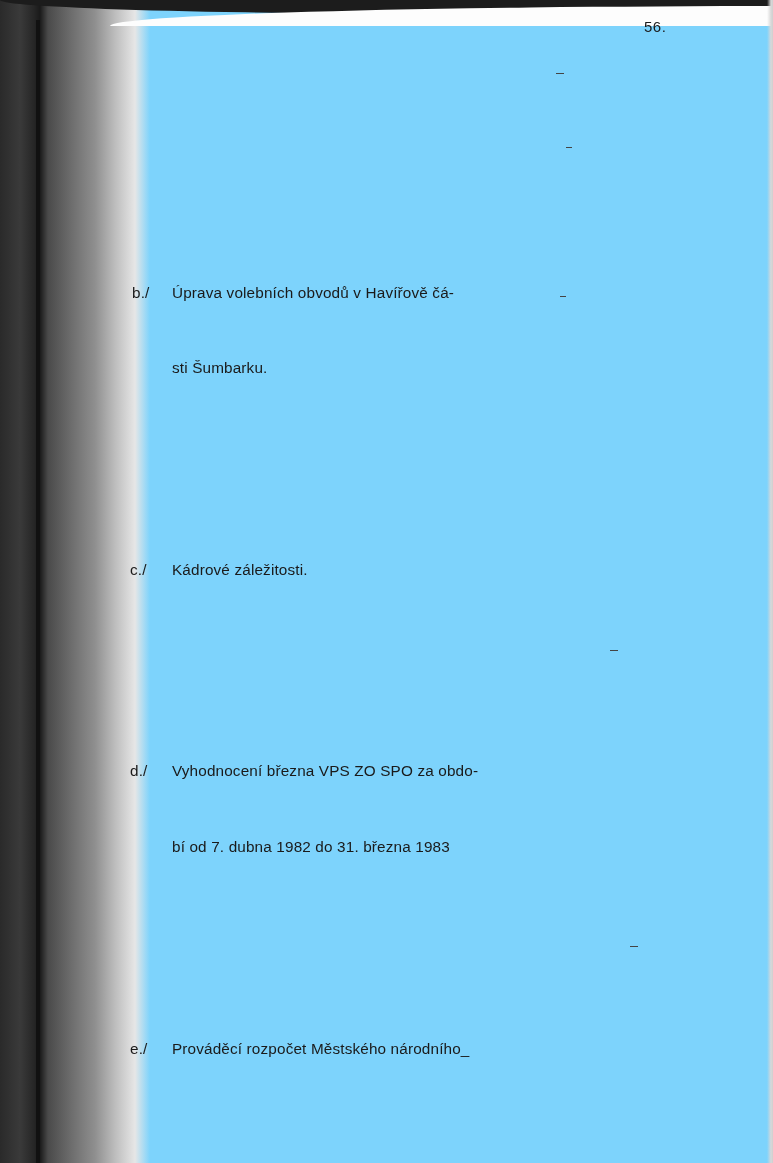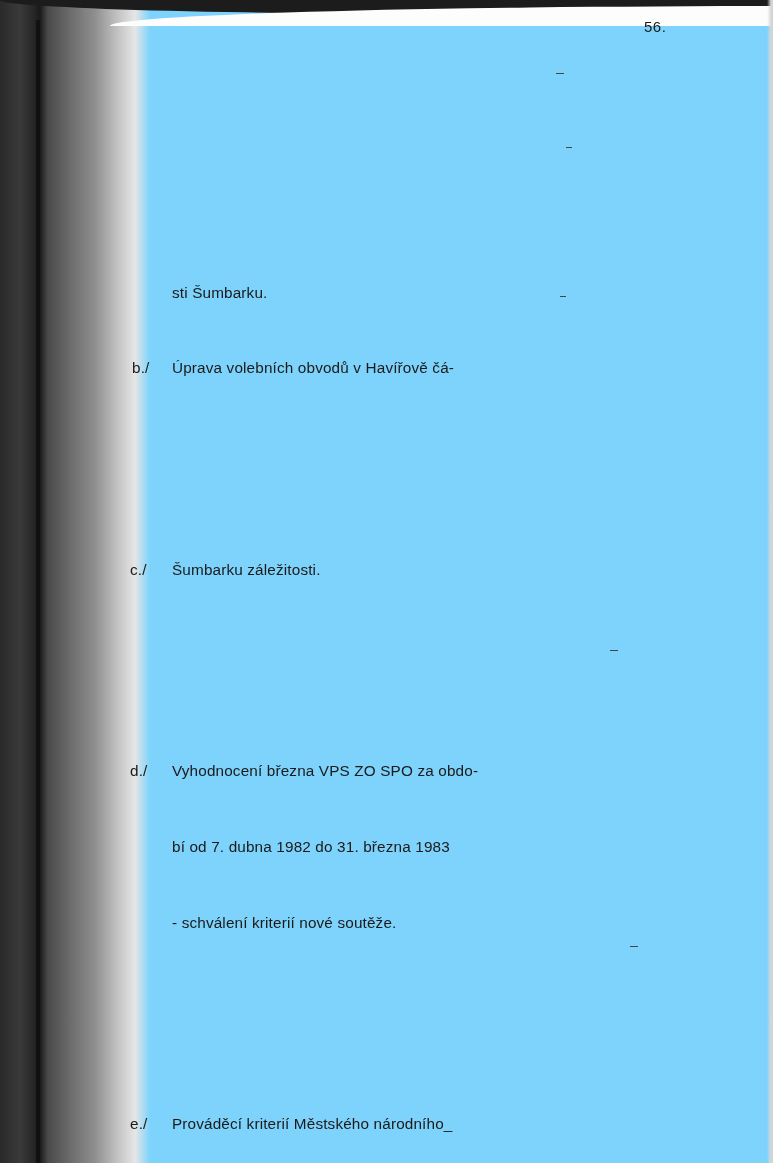--- a/index.html
+++ b/index.html
@@ -110,36 +110,35 @@
   <div class="top-edge-cover"></div>
   <div class="right-edge"></div>
 
   <div class="page-number">56.</div>
 
   <div class="text">
     
     <div>
       
       <div class="agenda-item">
+        <span class="line"><span class="item-label lbl-b">b./</span><span>Úprava volebních obvodů v Havířově čá-</span></span>
         <span class="line"><span class="indent"></span><span>sti Šumbarku.</span></span>
-        <span class="line"><span class="item-label lbl-b">b./</span><span>Úprava volebních obvodů v Havířově čá-</span></span>
       </div>
       
       <div class="agenda-item">
-        <span class="line"><span class="item-label lbl-c">c./</span><span>Šumbarku záležitosti.</span></span>
+        <span class="line"><span class="item-label lbl-c">c./</span><span>Kádrové záležitosti.</span></span>
       </div>
       
       <div class="agenda-item">
         <span class="line"><span class="item-label lbl-d">d./</span><span>Vyhodnocení března VPS ZO SPO za obdo-</span></span>
         <span class="line"><span class="indent"></span><span>bí od 7. dubna 1982 do 31. března 1983</span></span>
-        <span class="line"><span class="indent"></span><span>- schválení kriterií nové soutěže.</span></span>
       </div>
       
       <div class="agenda-item">
-        <span class="line"><span class="item-label lbl-e">e./</span><span>Prováděcí kriterií Městského národního_</span></span>
+        <span class="line"><span class="item-label lbl-e">e./</span><span>Prováděcí rozpočet Městského národního_</span></span>
         
         
       </div>
       
       
       
       
       
       
       

